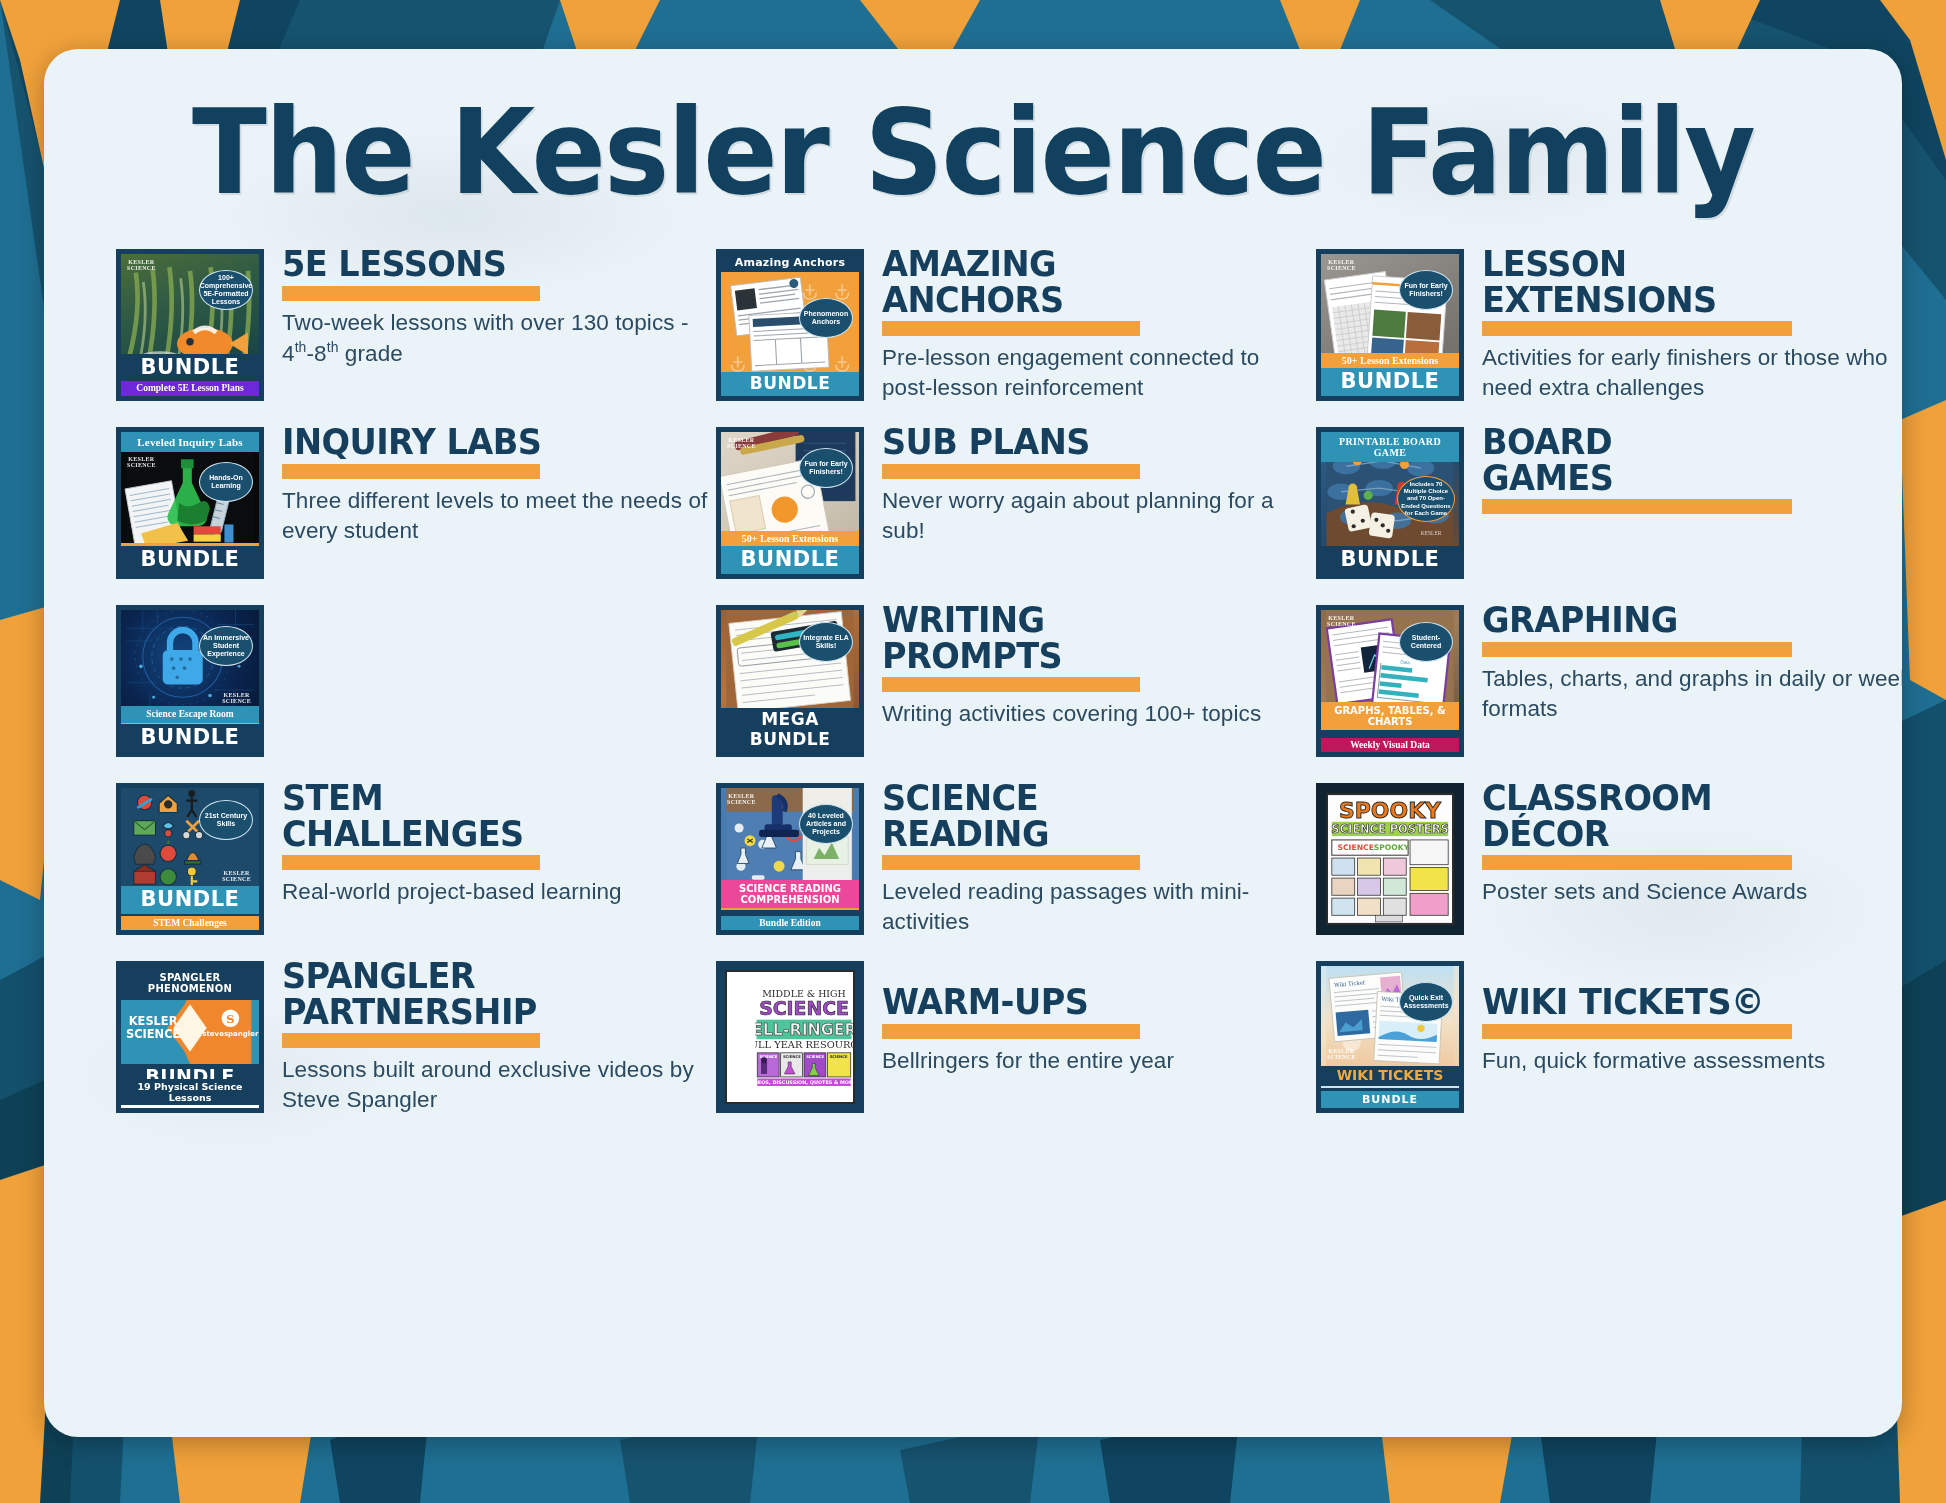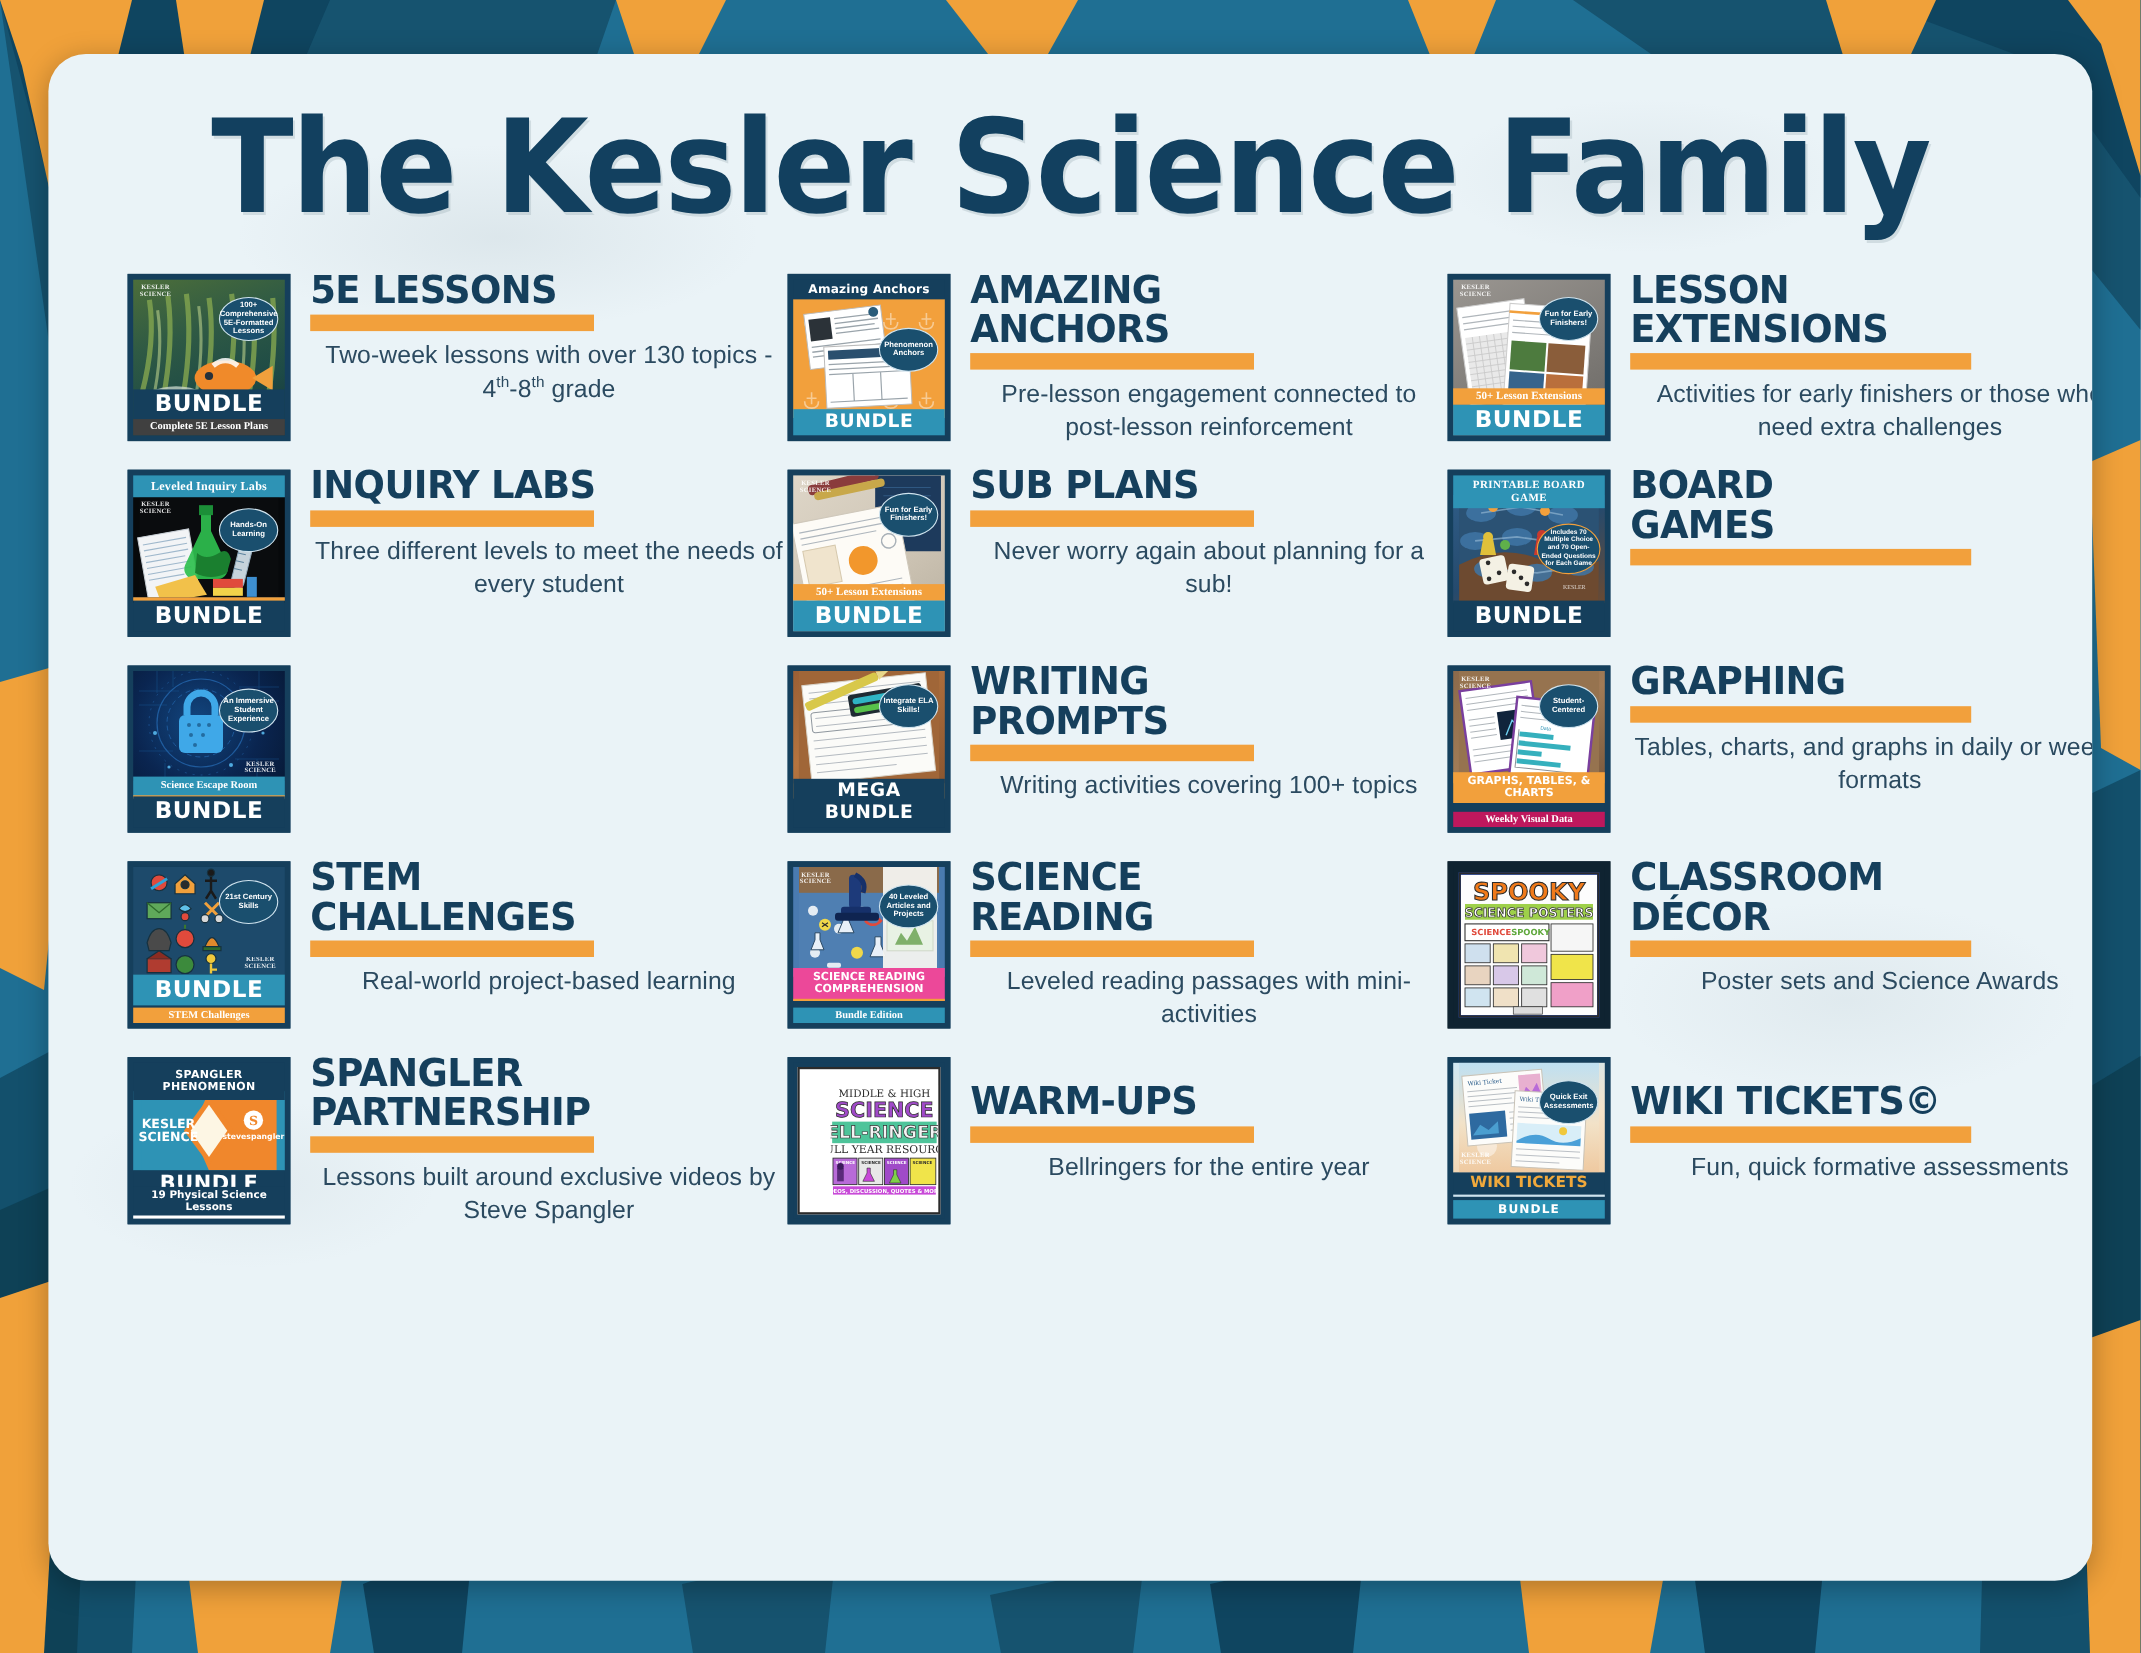--- a/index.html
+++ b/index.html
@@ -196,21 +196,20 @@
     height: 15px;
     background: #f2a03c;
     margin-top: 3px;
     margin-bottom: 7px;
   }
   .pdesc {
     color: #2b4a60;
     font-size: 22.5px;
     line-height: 1.33;
     letter-spacing: .1px;
-    text-align: center;
   }
   .pdesc sup { font-size: .62em; vertical-align: super; }
 
   
   .col1 .rule { width: 258px; }
   .col2 .rule { width: 258px; }
   .col3 .rule { width: 310px; }
 </style>
 </head>
 <body>
@@ -274,21 +273,21 @@
             <ellipse cx="86" cy="96" rx="30" ry="17" fill="#f08a2a"></ellipse>
             <path d="M112 96 L132 84 L132 108 Z" fill="#f0a03c"></path>
             <path d="M74 84 Q86 74 98 84" stroke="#fff" stroke-width="5" fill="none" opacity=".85"></path>
             <circle cx="70" cy="94" r="4" fill="#27313a"></circle>
             <ellipse cx="38" cy="124" rx="36" ry="20" fill="#cdd9cf" opacity=".75"></ellipse>
           </svg>
         </div>
         <div class="kslogo" style="left:6px;top:5px;">KESLER<br>SCIENCE</div>
         <div class="badge">100+ Comprehensive 5E-Formatted Lessons</div>
         <div class="bundle-bar" style="background:#153f5c;bottom:14px;">BUNDLE</div>
-        <div class="strip sub-bar" style="background:#404040;color:#fff;">Complete 5E Lesson Plans</div>
+        <div class="strip sub-bar" style="background:#6d28d9;color:#fff;">Complete 5E Lesson Plans</div>
       </div>
       <div class="ptext">
         <div class="pname">5E LESSONS</div>
         <div class="rule"></div>
         <div class="pdesc"><span>Two-week lessons with over
 130 topics - 4</span><sup>th</sup><span>-8</span><sup>th</sup><span> grade</span></div>
       </div>
     </div>
 
     <div class="product col2">

